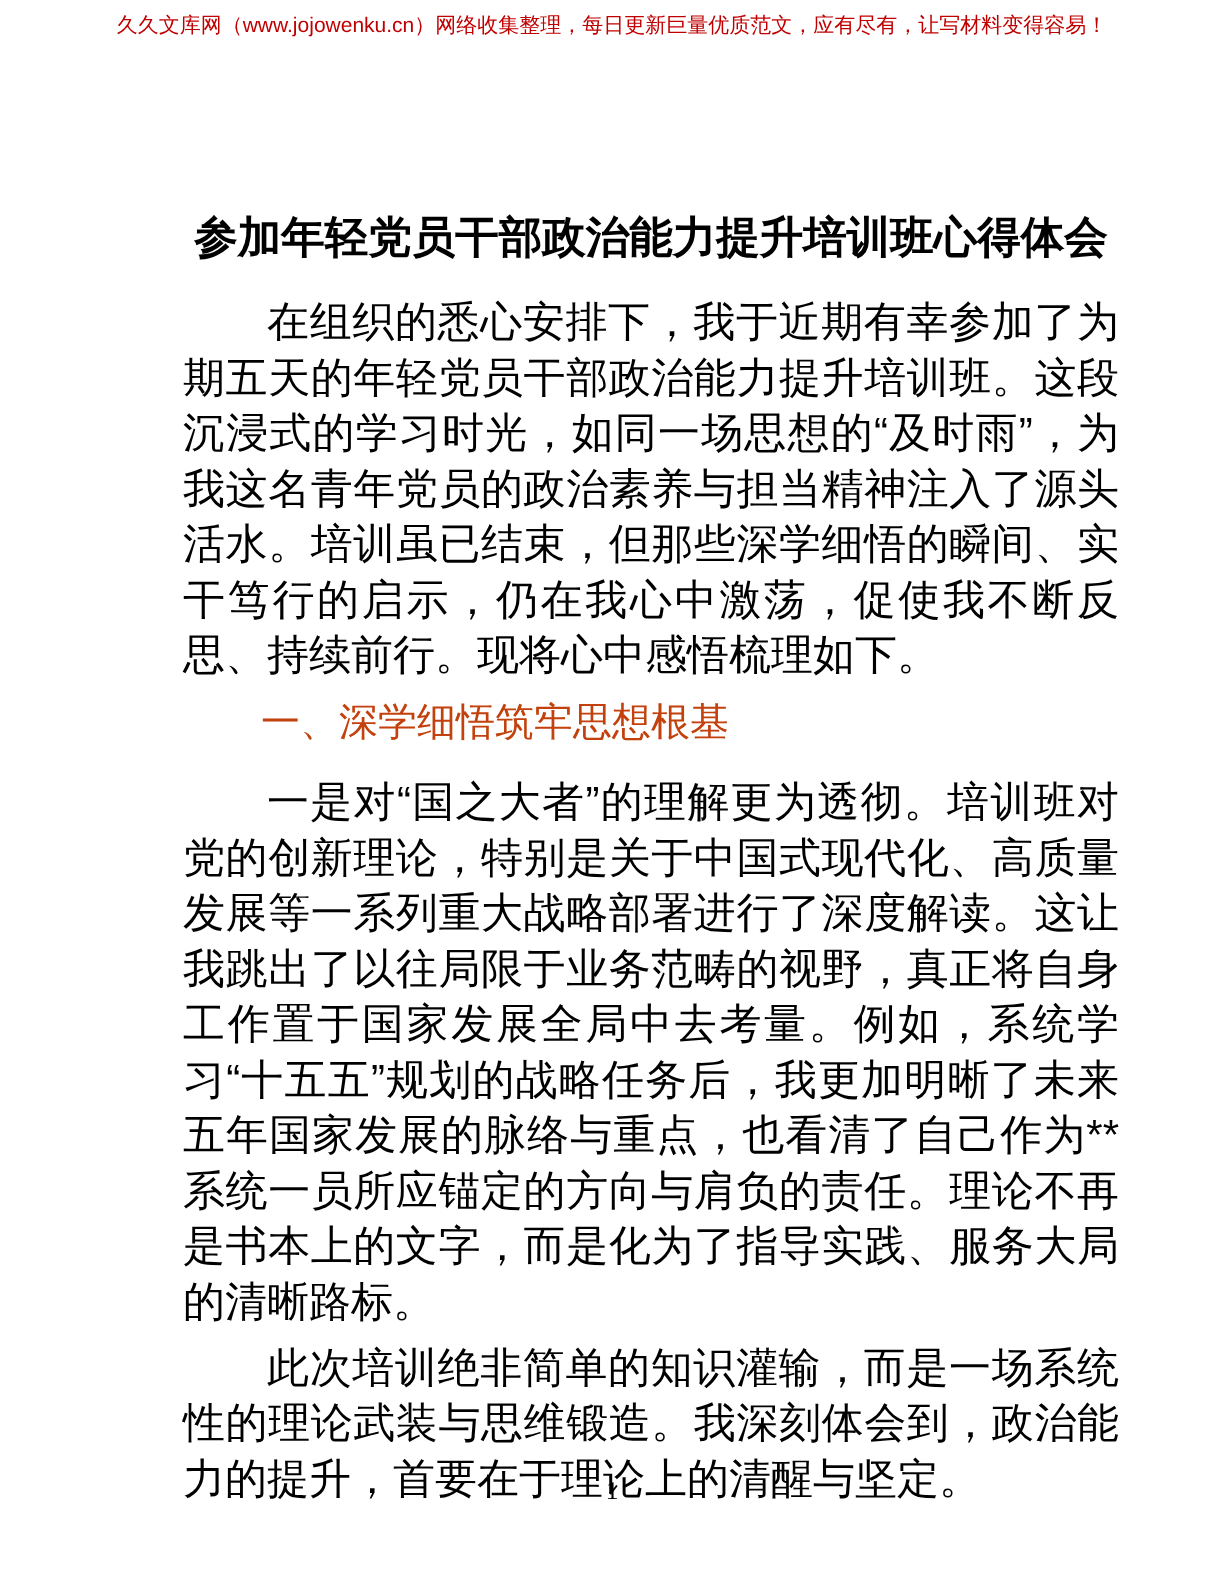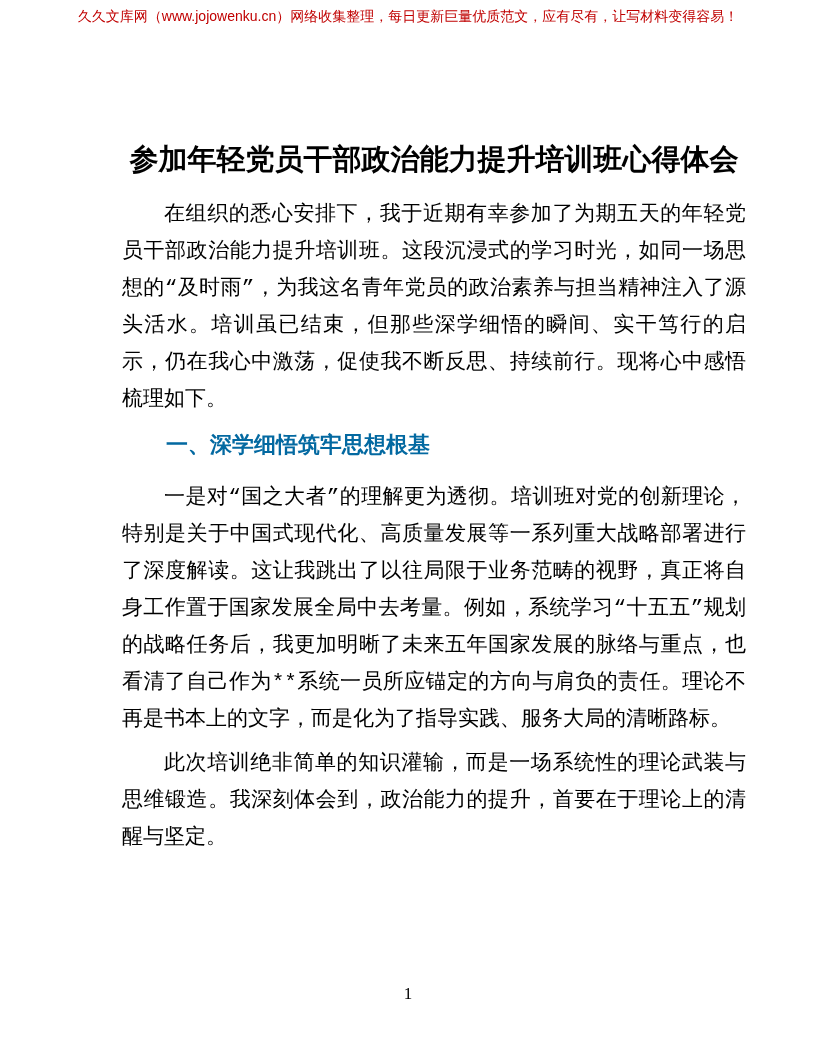--- a/index.html
+++ b/index.html
@@ -37,34 +37,33 @@
   .doc-title {
     margin: 140px 0 18px 0;
     font-size: 29px;
     font-weight: bold;
     line-height: 38px;
     text-align: center;
     color: #000000;
   }
   .body-para {
     margin: 0 0 7px 0;
-    font-size: 21px;
+    font-size: 28px;
     line-height: 37px;
     text-align: justify;
     text-indent: 2em;
     color: #000000;
-    font-family: Liberation Mono, monospace;
   }
   .section-heading {
     margin: 8px 0 16px 0;
-    font-size: 22px;
+    font-size: 26px;
     line-height: 37px;
     text-indent: 2em;
-    font-weight: bold;
-    color: #0369a1;
+    font-weight: normal;
+    color: #c2410c;
   }
   .doc-footer {
     position: absolute;
     bottom: 52px;
     left: 0;
     width: 100%;
     text-align: center;
     font-size: 17px;
     font-family: "Liberation Serif", serif;
     color: #000000;

